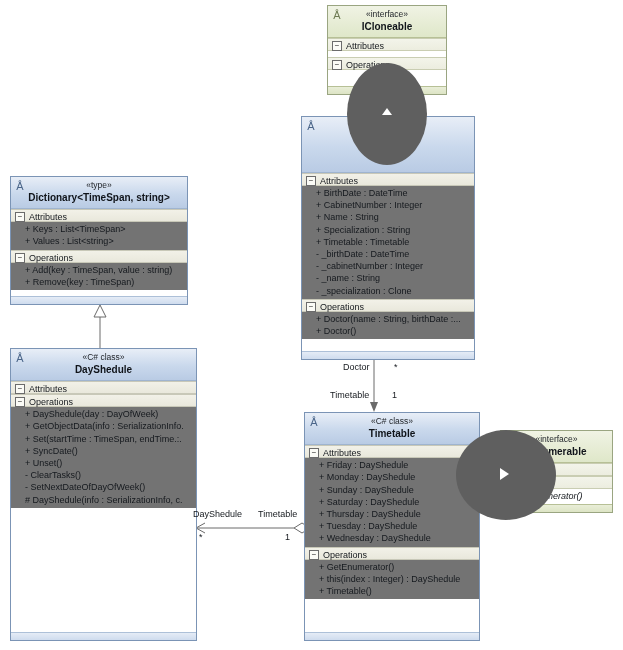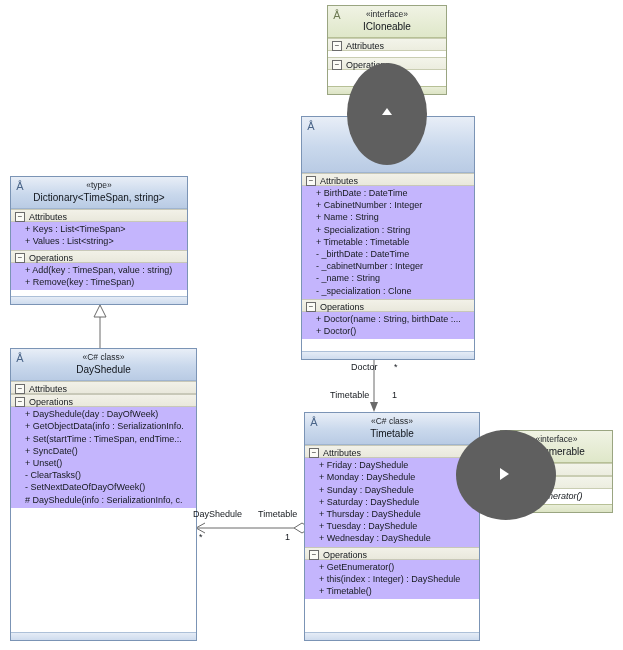--- a/index.html
+++ b/index.html
@@ -32,21 +32,21 @@
     padding: 3px 4px 4px 4px;
     text-align: center;
     line-height: 1.25;
   }
   .uml-box .stereo {
     font-size: 8.5px;
     color: #22262b;
   }
   .uml-box .cname {
     font-size: 10px;
-    font-weight: normal;
+    font-weight: bold;
     color: #10141a;
     margin-top: 1px;
   }
   .uml-box .hdr-icon {
     position: absolute;
     left: 3px;
     top: 3px;
     width: 12px;
     height: 12px;
     line-height: 12px;
@@ -77,21 +77,21 @@
     background: #fbfbf6;
     font-size: 8px;
     line-height: 7px;
     text-align: center;
     color: #2a2a2a;
   }
   .member-list {
     list-style: none;
     margin: 0;
     padding: 1px 2px 2px 14px;
-    background: #c4b5fd;
+    background: #737373;
   }
   .member-list li {
     white-space: nowrap;
     line-height: 12.2px;
     font-size: 9px;
     color: #15191e;
     overflow: hidden;
   }
   .member-list li.italic { font-style: italic; }
 
@@ -323,21 +323,21 @@
   </div>
   <div class="compartment-title">
     <span>...ations</span>
   </div>
   <ul class="member-list">
     <li class="italic">GetEnumerator()</li>
   </ul>
   <div class="box-footer" style="position:absolute;left:0;right:0;bottom:0;"></div>
 </div>
 
-<div class="edge-label" style="left:351px; top:362px;">Doctor</div>
+<div class="edge-label" style="left:343px; top:362px;">Doctor</div>
 <div class="edge-label" style="left:394px; top:362px;">*</div>
 <div class="edge-label" style="left:330px; top:390px;">Timetable</div>
 <div class="edge-label" style="left:392px; top:390px;">1</div>
 
 <div class="edge-label" style="left:193px; top:509px;">DayShedule</div>
 <div class="edge-label" style="left:258px; top:509px;">Timetable</div>
 <div class="edge-label" style="left:199px; top:532px;">*</div>
 <div class="edge-label" style="left:285px; top:532px;">1</div>
 
 <div class="cursor-blob" style="left:347px; top:63px; width:80px; height:102px;">

